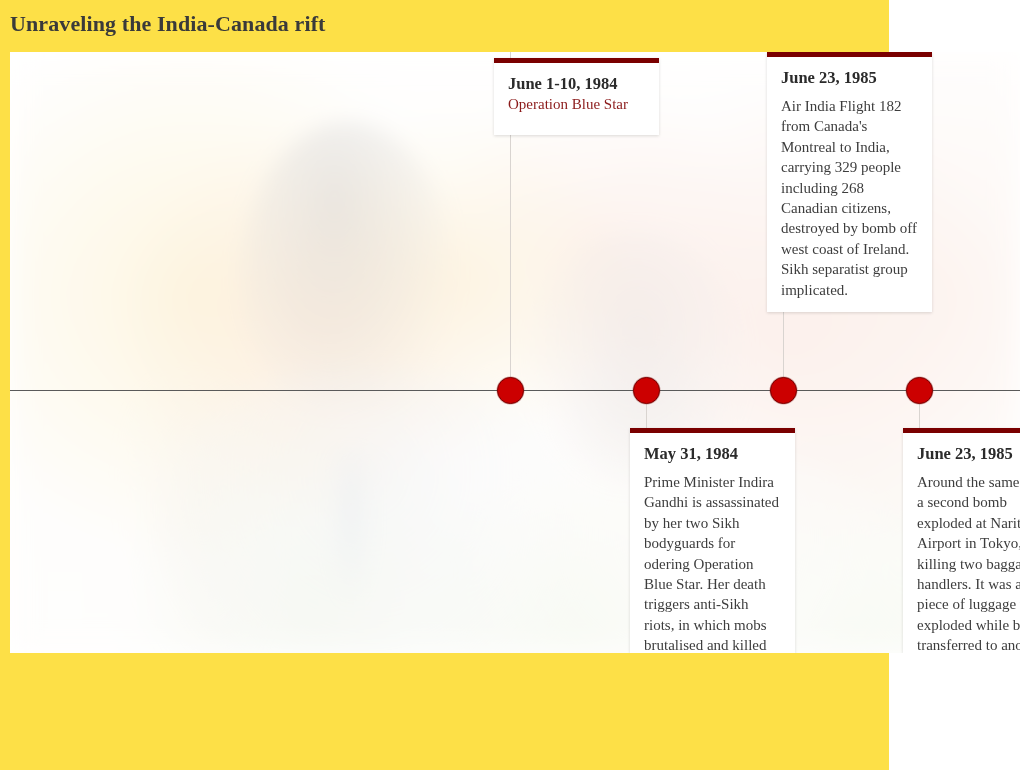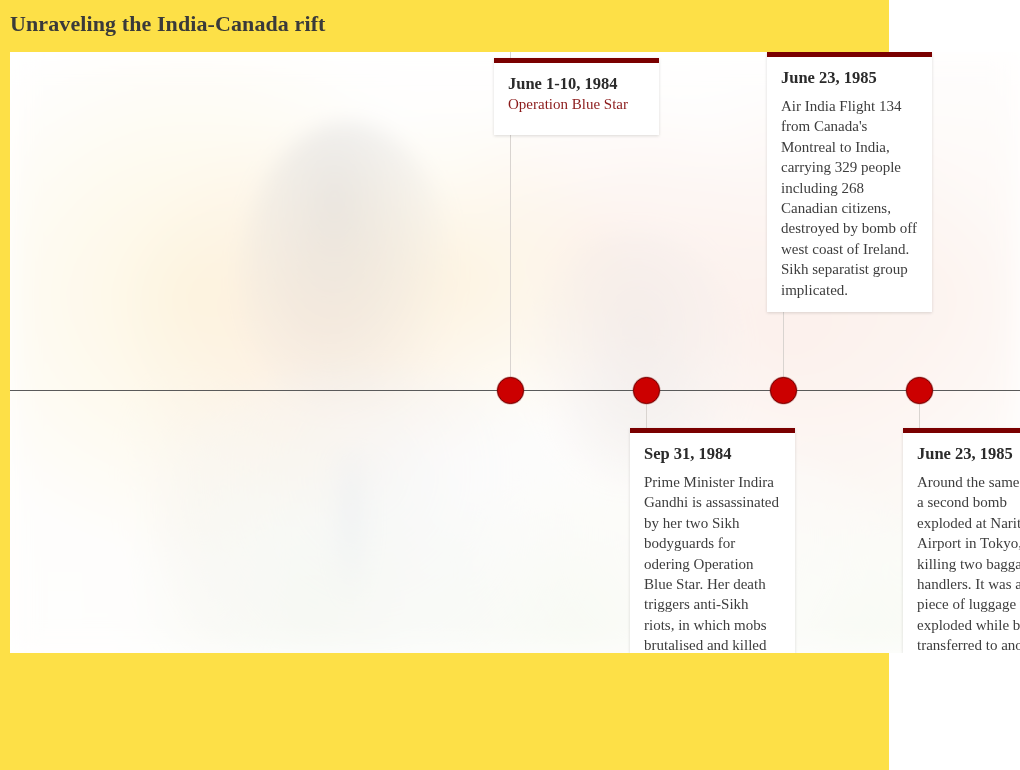--- a/index.html
+++ b/index.html
@@ -228,29 +228,29 @@
     <div class="connector" style="left: 635.5px; top: 338px; height: 263px;"></div>
     <div class="connector" style="left: 772.5px; top: 0px; height: 338px;"></div>
     <div class="connector" style="left: 908.5px; top: 338px; height: 263px;"></div>
 
     <div class="card" style="left: 484px; width: 165px; top: 6px; bottom: auto; max-height: 293px;">
       <div class="card-date">June 1-10, 1984</div>
       <div class="card-subtitle">Operation Blue Star</div>
     </div>
 
     <div class="card no-sub" style="left: 620px; width: 165px; top: 376px; height: 225px;">
-      <div class="card-date">Sep 31, 1984</div>
+      <div class="card-date">May 31, 1984</div>
 
       <div class="card-body">Prime Minister Indira Gandhi is assassinated by her two Sikh bodyguards for odering Operation Blue Star. Her death triggers anti-Sikh riots, in which mobs brutalised and killed thousands of Sikhs.</div>
     </div>
 
     <div class="card no-sub" style="left: 757px; width: 165px; top: 0px; bottom: auto; max-height: 293px;">
       <div class="card-date">June 23, 1985</div>
 
-      <div class="card-body">Air India Flight 134 from Canada's Montreal to India, carrying 329 people including 268 Canadian citizens, destroyed by bomb off west coast of Ireland. Sikh separatist group implicated.</div>
+      <div class="card-body">Air India Flight 182 from Canada's Montreal to India, carrying 329 people including 268 Canadian citizens, destroyed by bomb off west coast of Ireland. Sikh separatist group implicated.</div>
     </div>
 
     <div class="card no-sub" style="left: 893px; width: 165px; top: 376px; height: 225px;">
       <div class="card-date">June 23, 1985</div>
 
       <div class="card-body">Around the same time a second bomb exploded at Narita Airport in Tokyo, killing two baggage handlers. It was a piece of luggage that exploded while being transferred to another flight. The bomb is believed to have been intended for another Air India flight.</div>
     </div>
 
     <div class="dot" style="left: 500px; top: 338px;"></div>
     <div class="dot" style="left: 636px; top: 338px;"></div>

